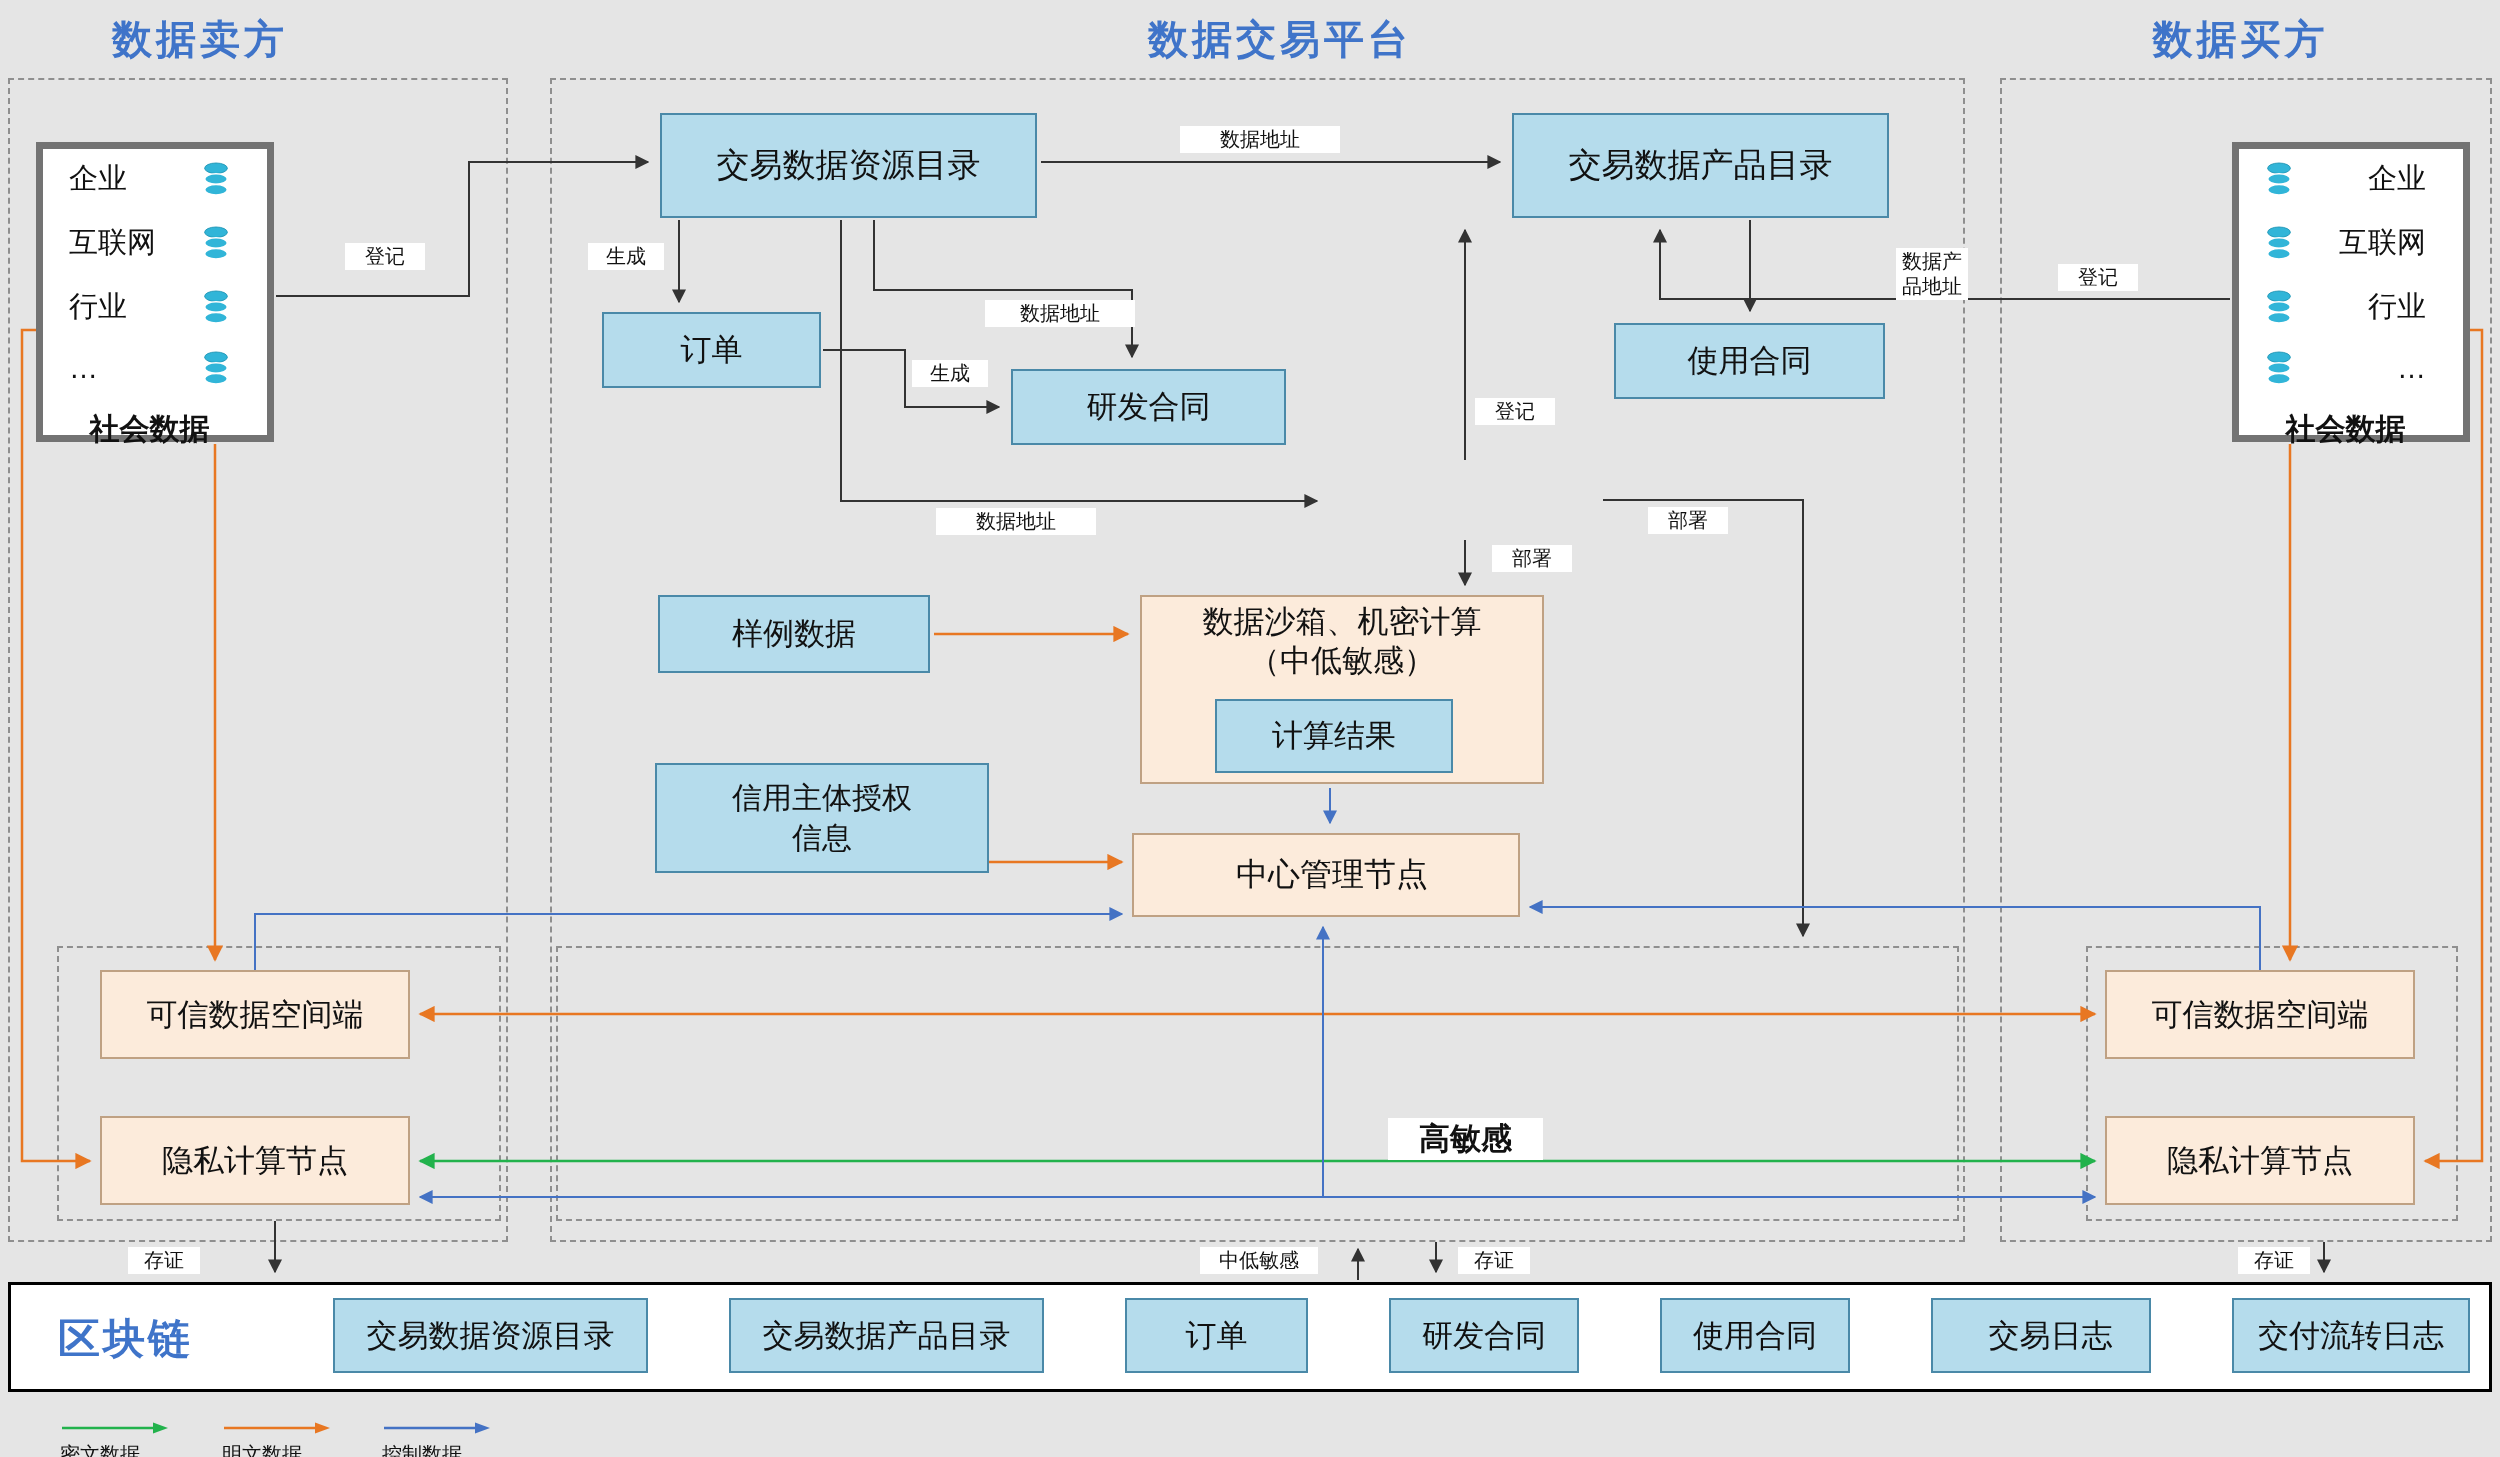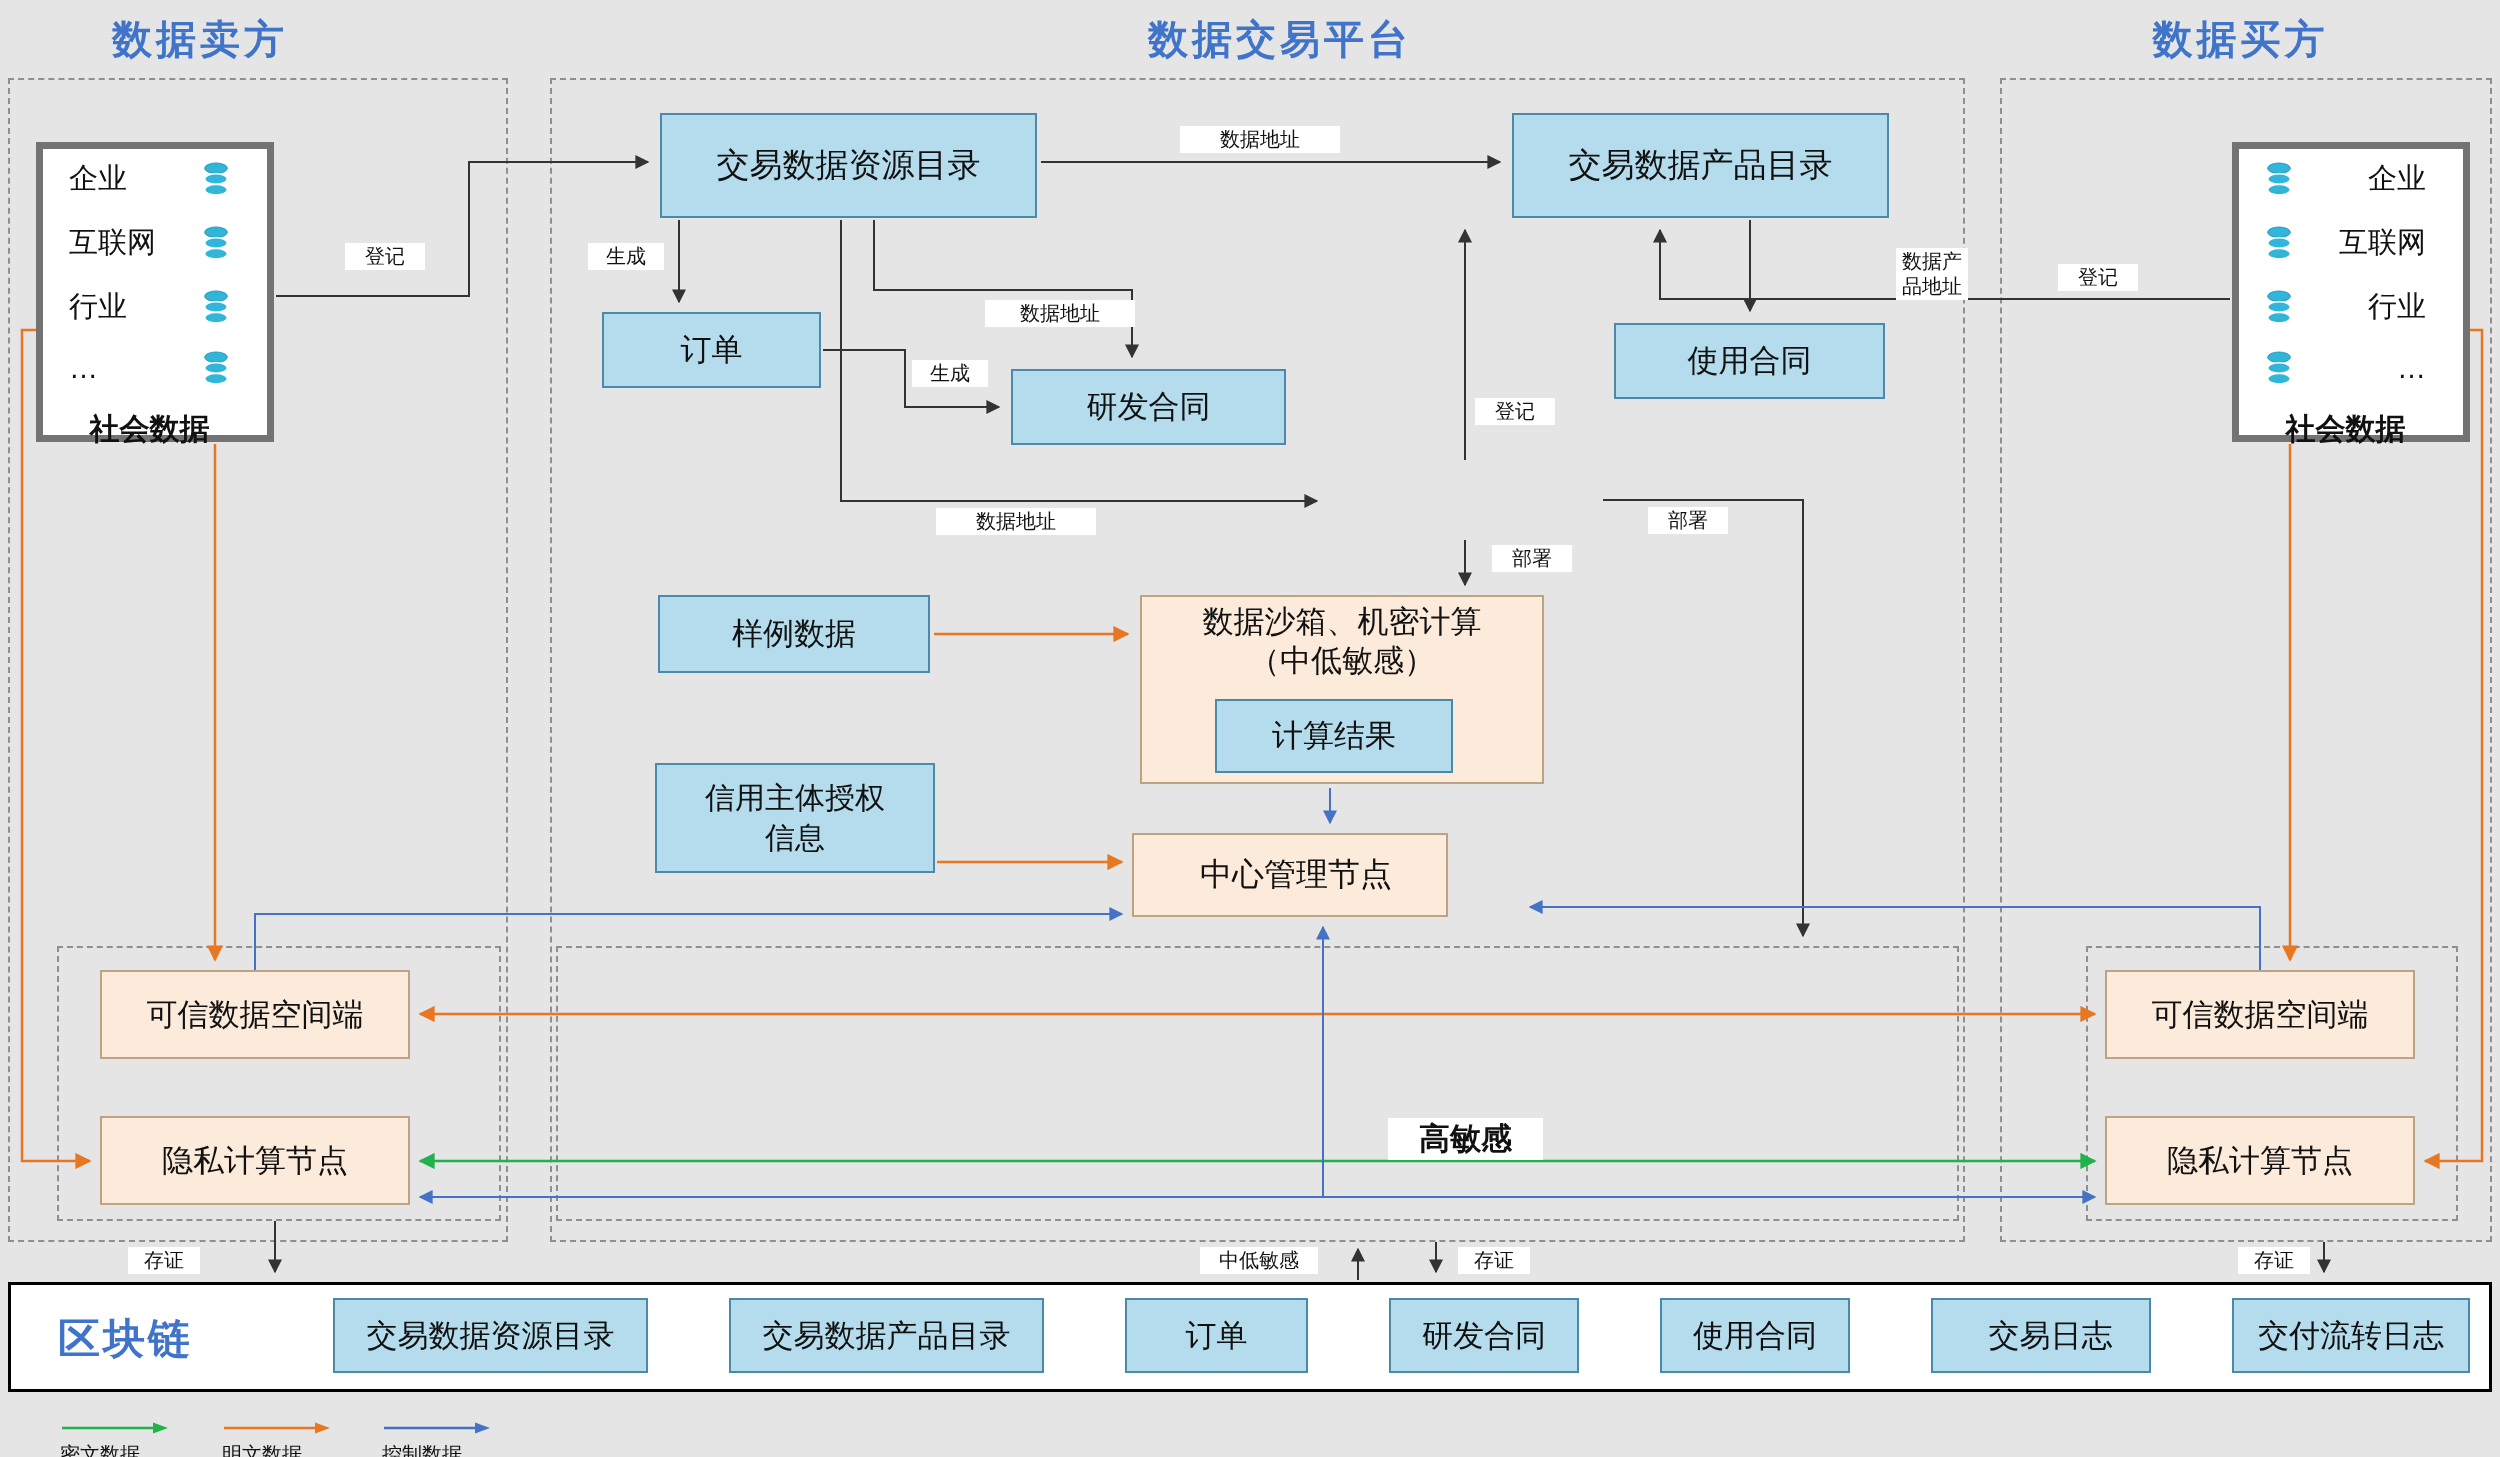--- a/index.html
+++ b/index.html
@@ -173,26 +173,26 @@
   <div class="nb" style="left:1011px;top:369px;width:275px;height:76px;">研发合同</div>
   <div class="nb" style="left:1614px;top:323px;width:271px;height:76px;">使用合同</div>
   <div class="nb" style="left:658px;top:595px;width:272px;height:78px;">样例数据</div>
 
   <div class="np" style="left:1140px;top:595px;width:404px;height:189px;flex-direction:column;justify-content:flex-start;">
     <div class="sandbox-title">数据沙箱、机密计算</div>
     <div class="sandbox-title" style="margin-top:0;">（中低敏感）</div>
     <div class="nb" style="left:73px;top:102px;width:238px;height:74px;">计算结果</div>
   </div>
 
-  <div class="nb credit" style="left:655px;top:763px;width:280px;height:110px;">
+  <div class="nb credit" style="left:655px;top:763px;width:334px;height:110px;">
     <div>信用主体授权</div>
     <div>信息</div>
   </div>
 
-  <div class="np" style="left:1132px;top:833px;width:316px;height:84px;font-size:32px;padding-left:12px;">中心管理节点</div>
+  <div class="np" style="left:1132px;top:833px;width:388px;height:84px;font-size:32px;padding-left:12px;">中心管理节点</div>
 
   <div class="np" style="left:100px;top:970px;width:310px;height:89px;">可信数据空间端</div>
   <div class="np" style="left:100px;top:1116px;width:310px;height:89px;">隐私计算节点</div>
   <div class="np" style="left:2105px;top:970px;width:310px;height:89px;">可信数据空间端</div>
   <div class="np" style="left:2105px;top:1116px;width:310px;height:89px;">隐私计算节点</div>
 
   <div class="el" style="left:345px;top:243px;width:80px;">登记</div>
   <div class="el" style="left:1180px;top:126px;width:160px;">数据地址</div>
   <div class="el" style="left:588px;top:243px;width:76px;">生成</div>
   <div class="el" style="left:985px;top:300px;width:150px;">数据地址</div>

